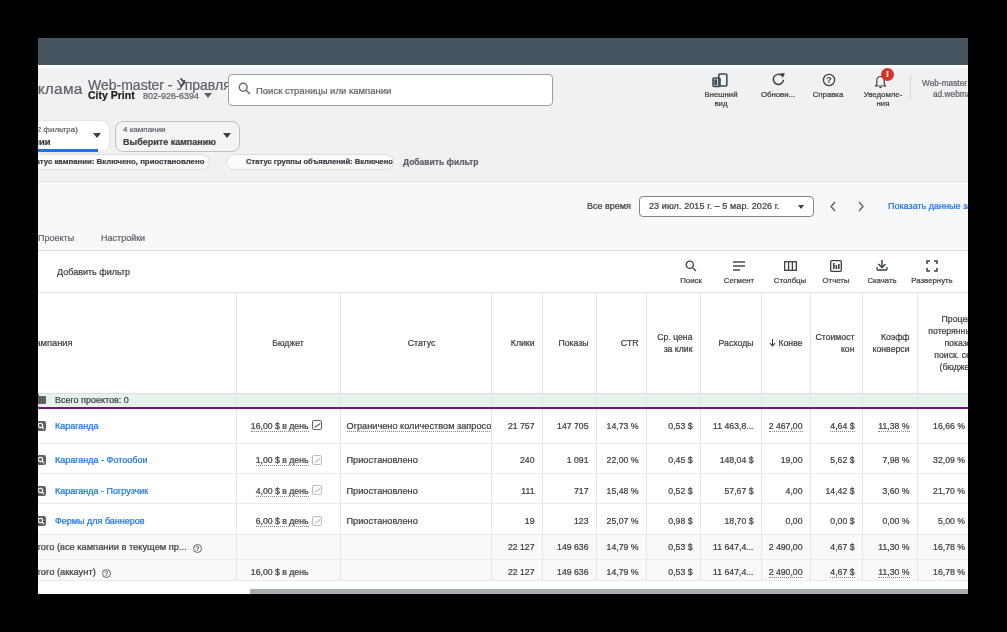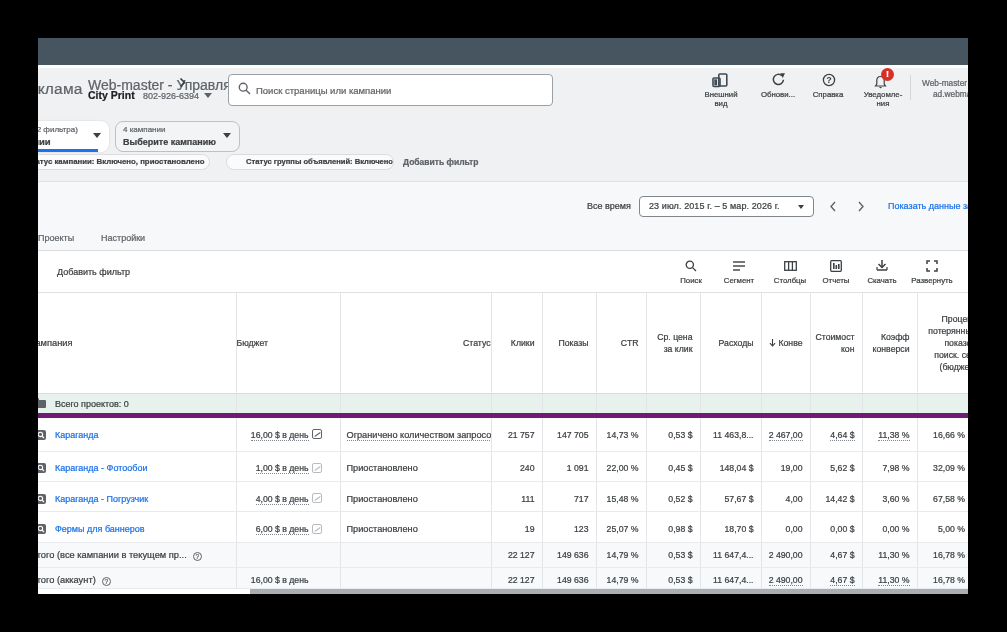--- a/index.html
+++ b/index.html
@@ -43,21 +43,21 @@
 .tbfilter{position:absolute;left:19px;top:229px;font-size:9px;color:#3c4043}
 .tblbl{position:absolute;top:238px;font-size:7.8px;color:#3c4043;text-align:center;transform:translateX(-50%);white-space:nowrap}
 
 table{border-collapse:collapse;table-layout:fixed;position:absolute;left:0;top:254px;width:941px}
 td,th{font-size:8.7px;font-weight:normal;color:#3c4043;vertical-align:middle;overflow:hidden;white-space:nowrap;padding:0}
 col.c1{width:198px}col.c2{width:104px}col.c3{width:151px}col.c4{width:51px}col.c5{width:54px}col.c6{width:50px}col.c7{width:54px}col.c8{width:61px}col.c9{width:49px}col.c10{width:52px}col.c11{width:55px}col.c12{width:62px}
 td+td,th+th{border-left:1px solid #e3e5e8}
 tr.hdr>th{border-bottom:1px solid #dadce0;border-top:1px solid #e0e0e0;height:101px;color:#3c4043}
 th.num,td.num{text-align:right;padding-right:7px}
 tr.hdr th{line-height:12px}
-tr.green>td{background:#e7f2ec;height:22px;border-bottom:5px solid #701a75}
+tr.green>td{background:#e7f2ec;height:14px;border-bottom:2px solid #701a75}
 tr.r>td{border-bottom:1px solid #e8eaed}
 tr.r1>td{height:36px;}
 tr.r2>td{height:30px;padding-top:3px}
 tr.r3>td{height:30px;padding-top:4px}
 tr.r4>td{height:31px;padding-top:4px}
 tr.sum>td{background:#f8f9fa;border-bottom:1px solid #e8eaed}
 tr.s1>td{height:25px}
 tr.s2>td{height:21px;padding-top:4px}
 .cname{position:relative;padding-left:17px;color:#1a73e8;font-size:9px}
 .rowicon{position:absolute;left:-3px;top:50%;margin-top:-5px;width:11px;height:10px;background:#5f6368;border-radius:2px}
@@ -199,22 +199,22 @@
         <col class="c7">
         <col class="c8">
         <col class="c9">
         <col class="c10">
         <col class="c11">
         <col class="c12">
       </colgroup>
 <tbody>
         <tr class="hdr">
 <th style="text-align:left"><span class="itogo" style="display:inline-block">Кампания</span></th>
-<th style="text-align:left">Бюджет</th>
-<th style="text-align:right;padding-left:12px">Статус</th>
+<th style="text-align:center">Бюджет</th>
+<th style="text-align:center;padding-left:12px">Статус</th>
 <th class="num">Клики</th>
 <th class="num">Показы</th>
 <th class="num">CTR</th>
 <th class="num">Ср. цена<br>за клик</th>
 <th class="num">Расходы</th>
 <th class="num"><svg width="7" height="8" viewBox="0 0 7 8" style="vertical-align:-1px">
               <path d="M3.5 0 L3.5 6.5 M0.9 4.2 L3.5 7 L6.1 4.2" fill="none" stroke="#3c4043" stroke-width="1.1"></path>
             </svg> Конве</th>
 <th class="num">Стоимост<br>кон</th>
 <th class="num">Коэфф<br>конверси</th>
@@ -296,21 +296,21 @@
           </td>
 <td style="padding-left:6px;font-size:9.2px">Приостановлено</td>
 <td class="num">111</td>
 <td class="num">717</td>
 <td class="num">15,48 %</td>
 <td class="num">0,52 $</td>
 <td class="num">57,67 $</td>
 <td class="num">4,00</td>
 <td class="num">14,42 $</td>
 <td class="num">3,60 %</td>
-<td class="num" style="padding-right:14px">67,58 %</td>
+<td class="num" style="padding-right:14px">21,70 %</td>
 </tr>
 <tr class="r r4">
 <td>
             <div class="cname"><span class="rowicon">
                 <svg width="8" height="8" viewBox="0 0 8 8">
                   <circle cx="3.4" cy="3.4" r="2.2" fill="none" stroke="#fff" stroke-width="1.1"></circle>
                   <line x1="5" y1="5" x2="7" y2="7" stroke="#fff" stroke-width="1.1"></line>
                 </svg>
               </span>Фермы для баннеров</div>
           </td>

